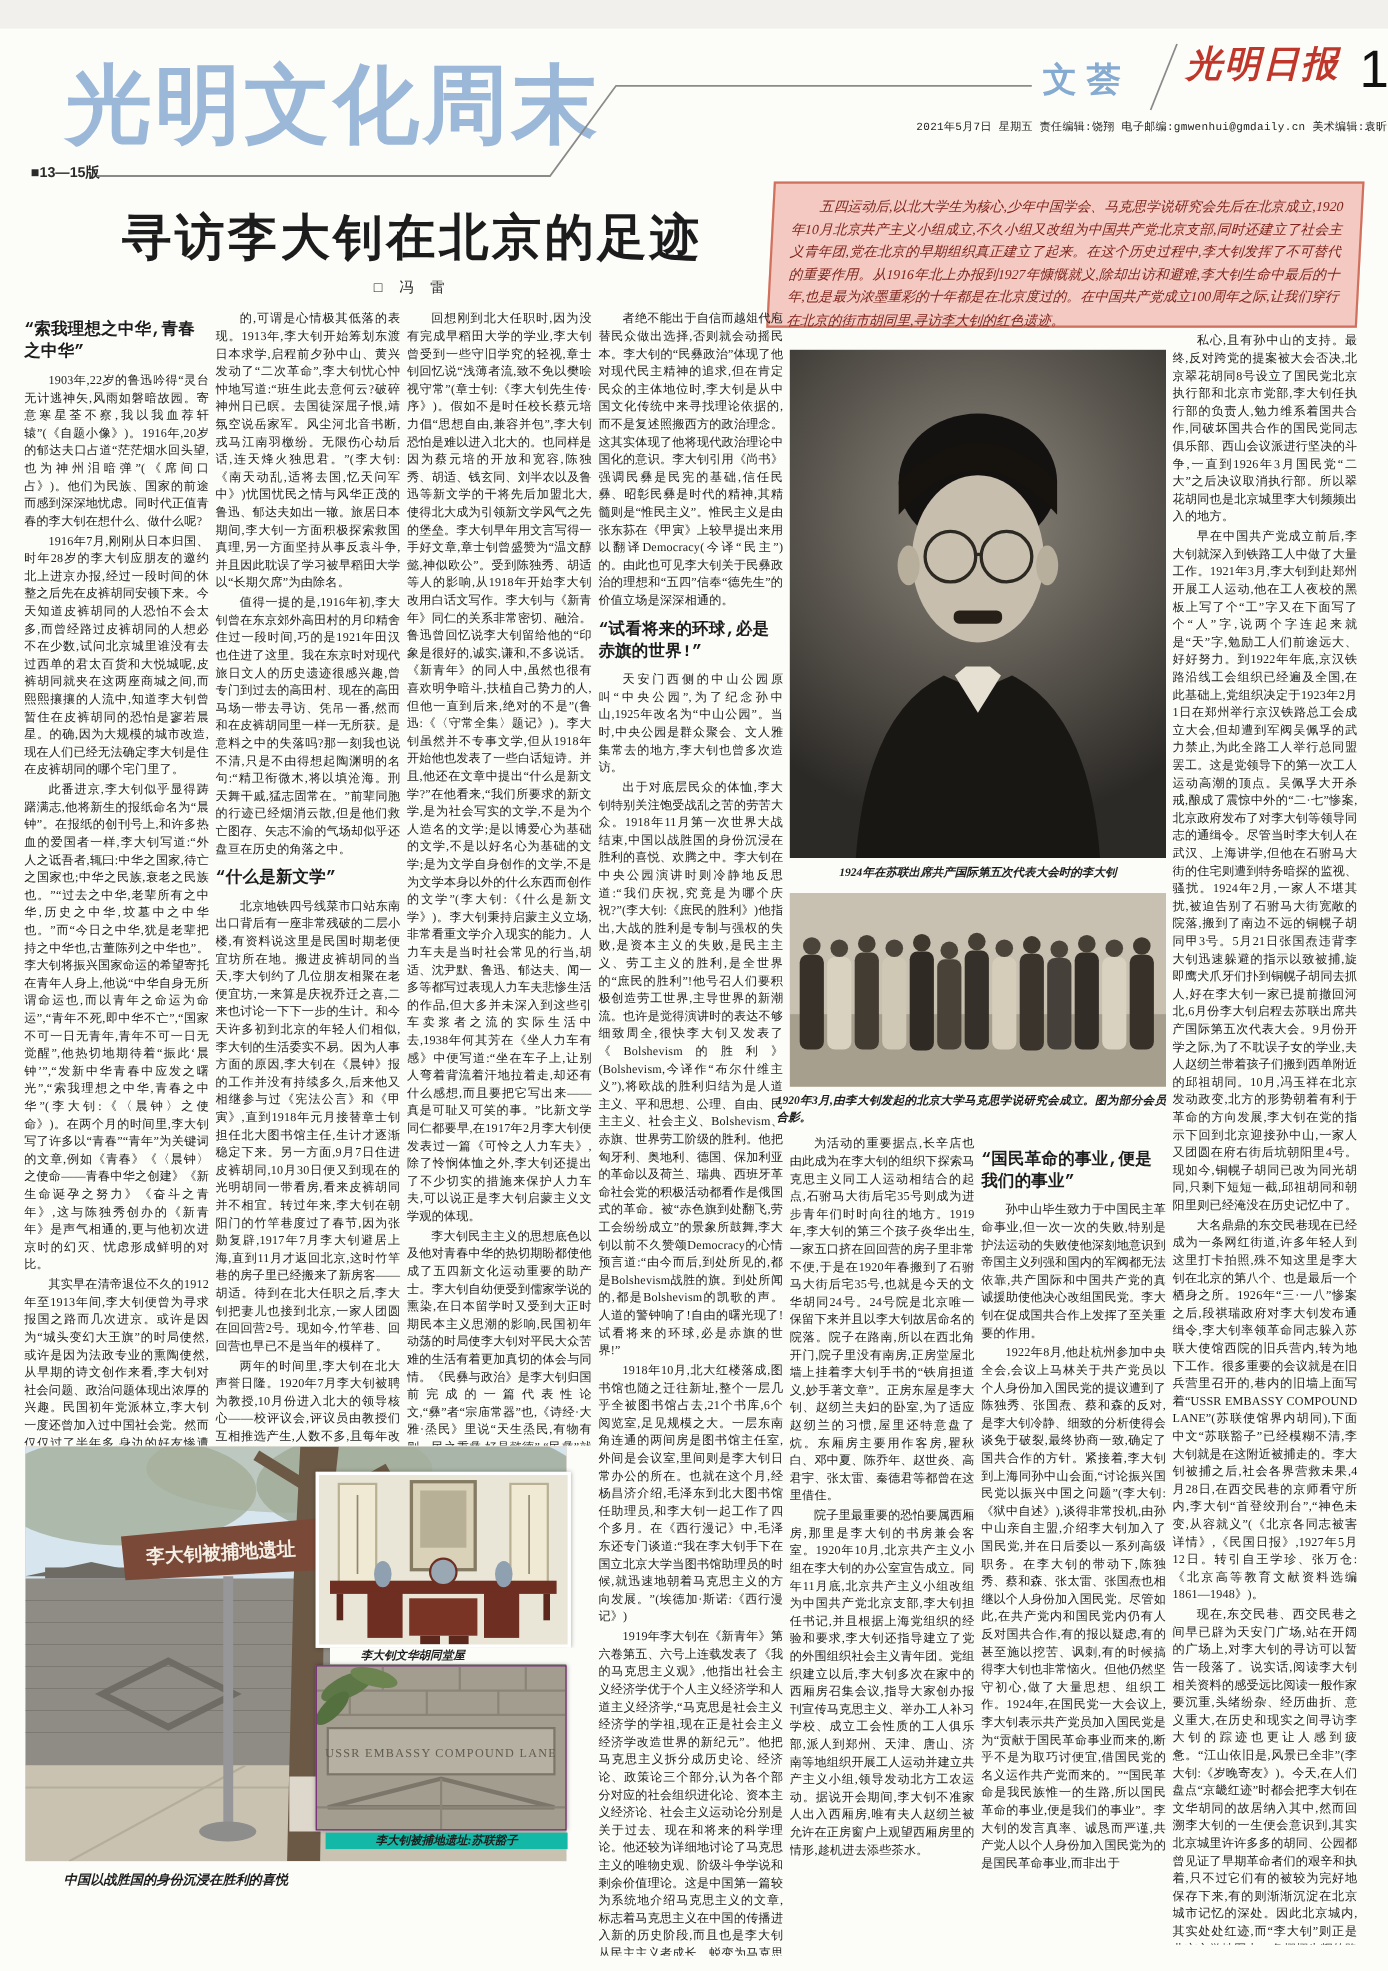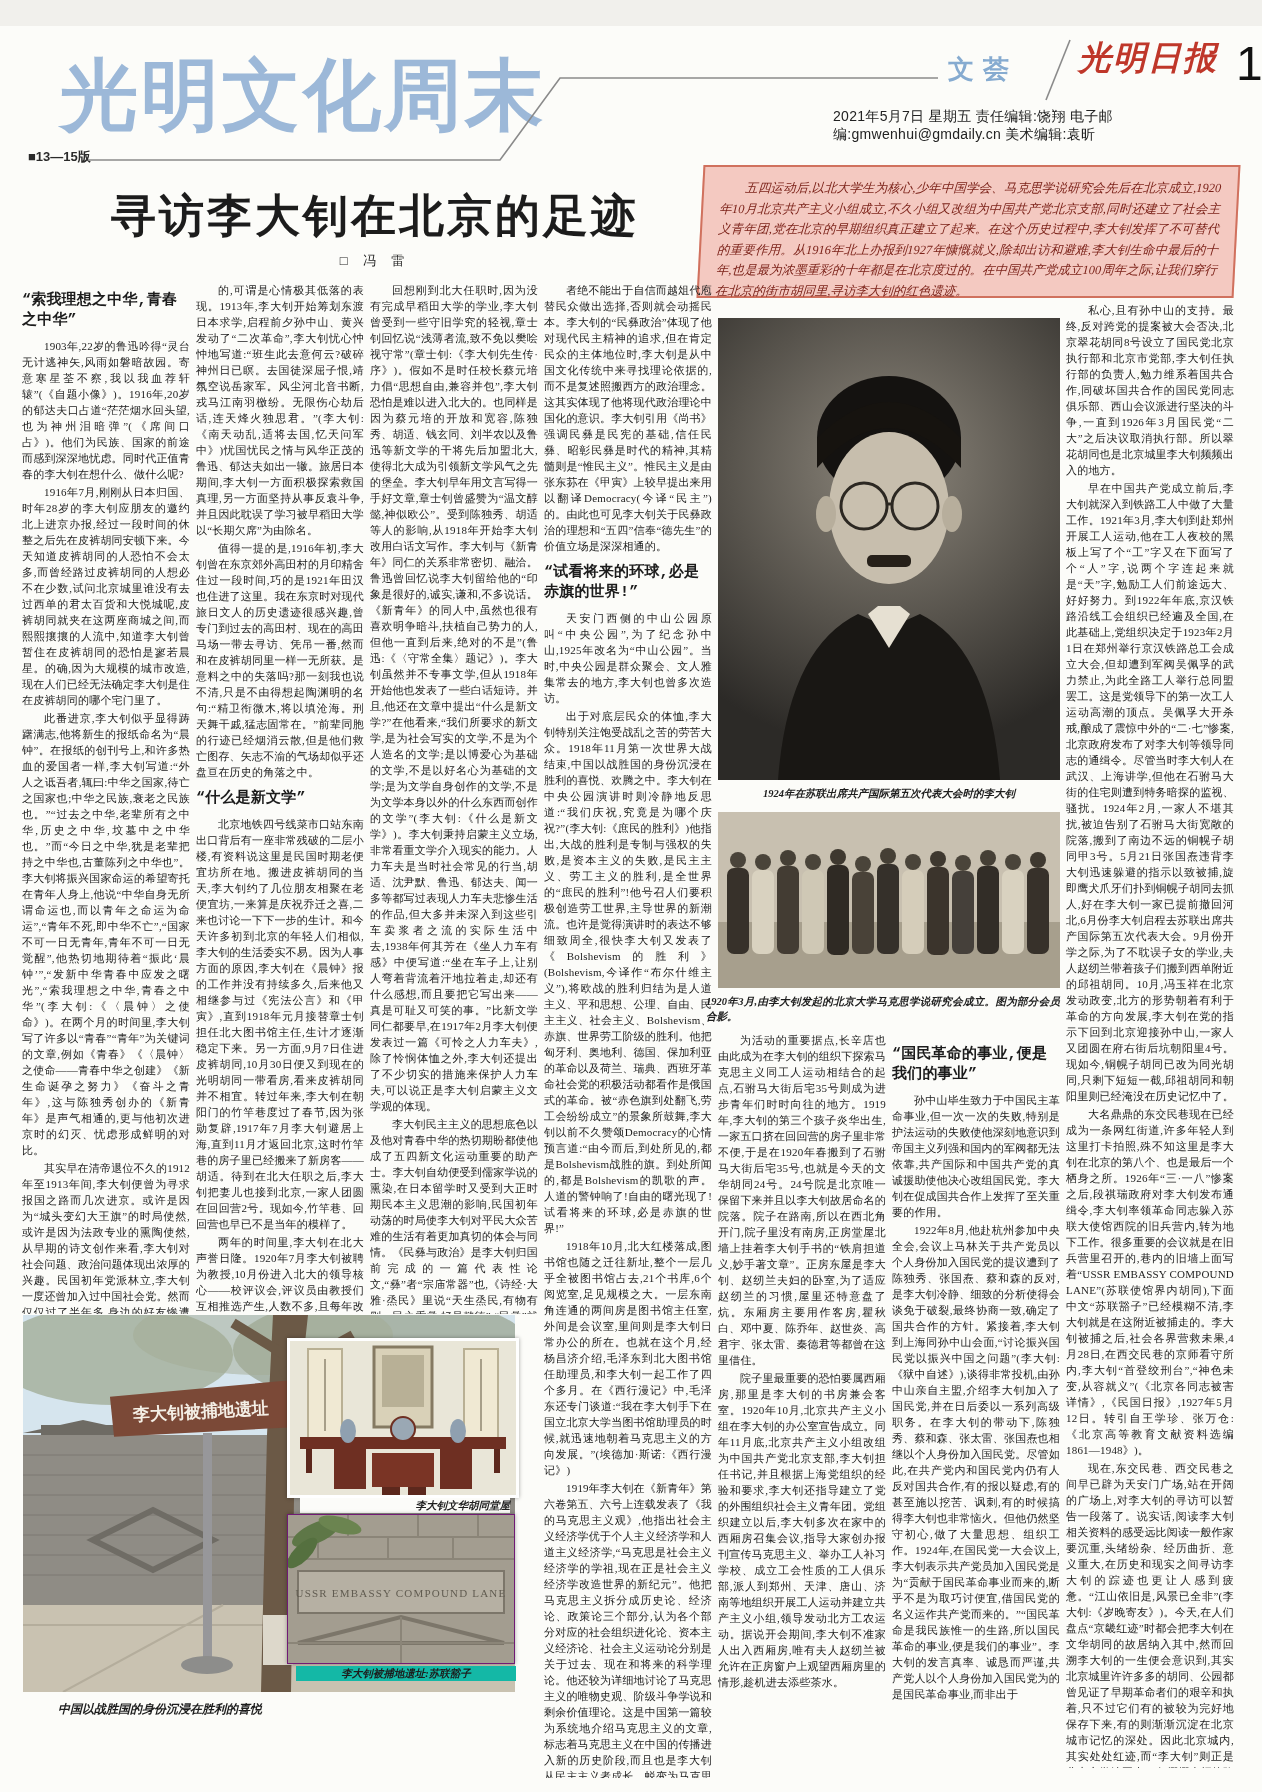--- a/index.html
+++ b/index.html
@@ -4,28 +4,28 @@
 <style>
   html,body{margin:0;padding:0;background:#d9d9d6;}
   .page{position:relative;width:1262px;height:1792px;margin:0 auto;background:#fcfcf9;overflow:hidden;
         font-family:"Liberation Serif","DejaVu Serif",serif;color:#1c1c1c;}
   
   .weekend-title{position:absolute;left:60px;top:44px;font-size:78px;font-weight:bold;
         color:#9cb8d8;letter-spacing:3px;font-family:"Liberation Serif",serif;}
   .pages-label{position:absolute;left:28px;top:148px;font-size:13px;font-weight:bold;color:#2a2a2a;
         font-family:"Liberation Sans","DejaVu Sans",sans-serif;}
   .rule-svg{position:absolute;left:0;top:0;width:1262px;height:200px;pointer-events:none;}
-  .section-label{position:absolute;left:948px;top:52px;font-size:26px;font-weight:bold;color:#86abd0;
+  .section-label{position:absolute;left:948px;top:52px;font-size:31px;font-weight:bold;color:#86abd0;
         letter-spacing:9px;font-family:"Liberation Sans","DejaVu Sans",sans-serif;}
   .masthead-logo{position:absolute;left:1078px;top:36px;font-size:33px;font-weight:bold;font-style:italic;
         color:#bf372a;letter-spacing:2px;}
   .page-number{position:absolute;left:1236px;top:36px;font-size:48px;color:#111;
         font-family:"Liberation Sans","DejaVu Sans",sans-serif;}
-  .dateline{position:absolute;left:833px;top:108px;font-size:14px;color:#222;letter-spacing:.3px;
-        font-family:Liberation Sans, sans-serif;}
+  .dateline{position:absolute;left:833px;top:108px;font-size:10px;color:#222;letter-spacing:.3px;
+        font-family:Liberation Mono, monospace;}
   
   .headline{position:absolute;left:22px;top:186px;width:706px;text-align:center;font-size:45px;
         font-weight:bold;letter-spacing:3px;}
   .byline{position:absolute;left:22px;top:252px;width:706px;text-align:center;font-size:13px;letter-spacing:6px;}
   
   .intro-box{position:absolute;left:700px;top:165px;width:537px;height:133px;box-sizing:border-box;
         background:#f4c9c1;border:2px solid #d0715e;transform:skewX(-3deg);}
   .intro-text{padding:11px 16px 0 16px;font-size:12.5px;line-height:20.5px;color:#7c231a;
         font-style:italic;text-indent:2em;text-align:justify;}
   
@@ -45,21 +45,21 @@
   .photo{position:absolute;overflow:hidden;}
   .caption{position:absolute;font-size:10.5px;font-style:italic;font-weight:600;color:#1d1d1d;line-height:15px;}
   #portrait{left:718px;top:318px;width:342px;height:462px;
         background:radial-gradient(circle at 50% 32%,#8d877c 0%,#57534c 45%,#2c2a27 80%);}
   #portrait-caption{left:718px;top:786px;width:342px;text-align:center;}
   #group-photo{left:718px;top:812px;width:342px;height:176px;background:#bdb5a4;}
   #group-caption{left:706px;top:994px;width:354px;text-align:justify;}
   #street-photo{left:23px;top:1315px;width:492px;height:377px;background:#cfc8b8;}
   #inset-room{left:287px;top:1338px;width:226px;height:154px;background:#eceadd;
         border:3px solid #fff;box-sizing:content-box;box-shadow:0 0 4px rgba(0,0,0,.35);}
-  #room-caption{left:300px;top:1498px;width:210px;background:#fcfcf9;text-align:right;}
+  #room-caption{left:300px;top:1498px;width:210px;background:#fcfcf9;text-align:left;padding-left:28px;}
   #inset-tablet{left:287px;top:1514px;width:226px;height:148px;background:#a59f93;
         border:1px solid #701a75;box-shadow:0 0 4px rgba(0,0,0,.35);}
   #tablet-caption{left:296px;top:1666px;width:220px;background:#14b8a6;text-align:center;}
   #street-caption{left:58px;top:1702px;width:420px;font-size:12px;}
   .topbar{position:absolute;left:0;top:0;width:1262px;height:26px;background:#f1f0ec;border-bottom:1px solid #cfcecа;}
 </style>
 </head>
 <body>
 
 <div class="page">

